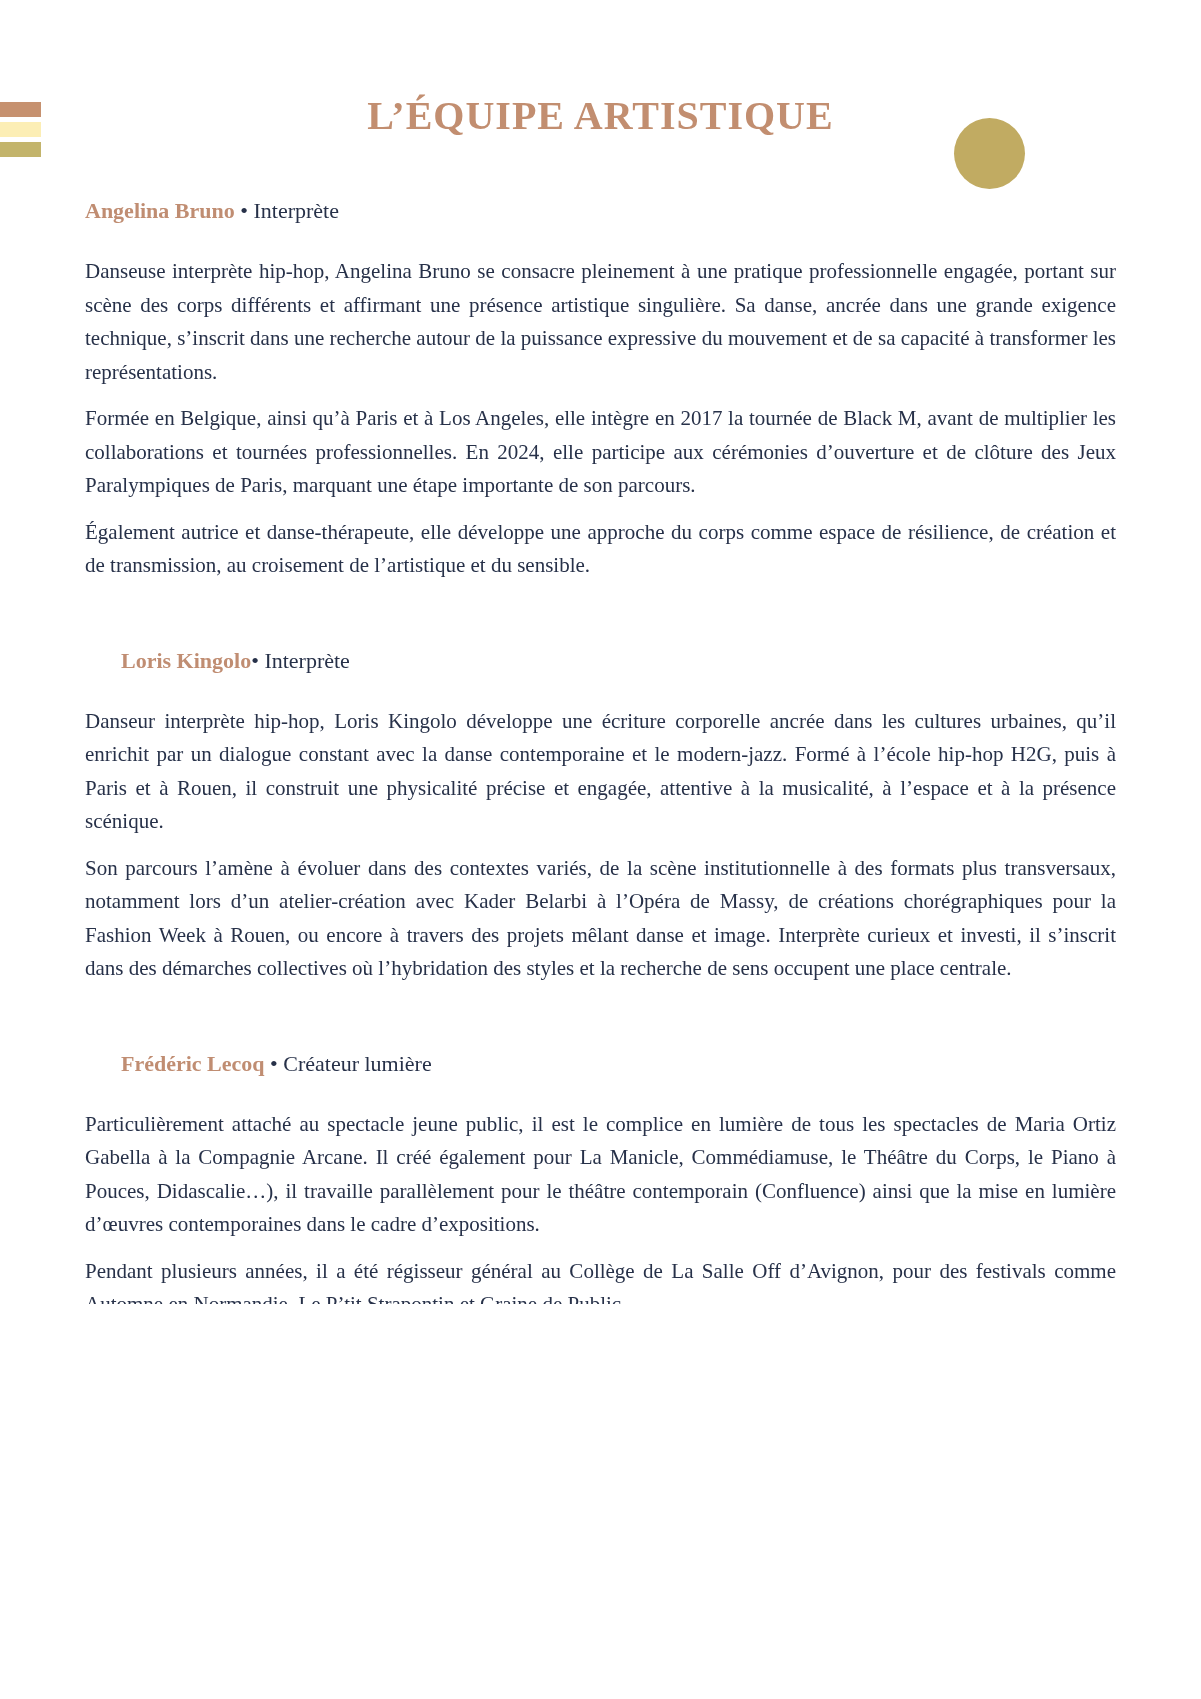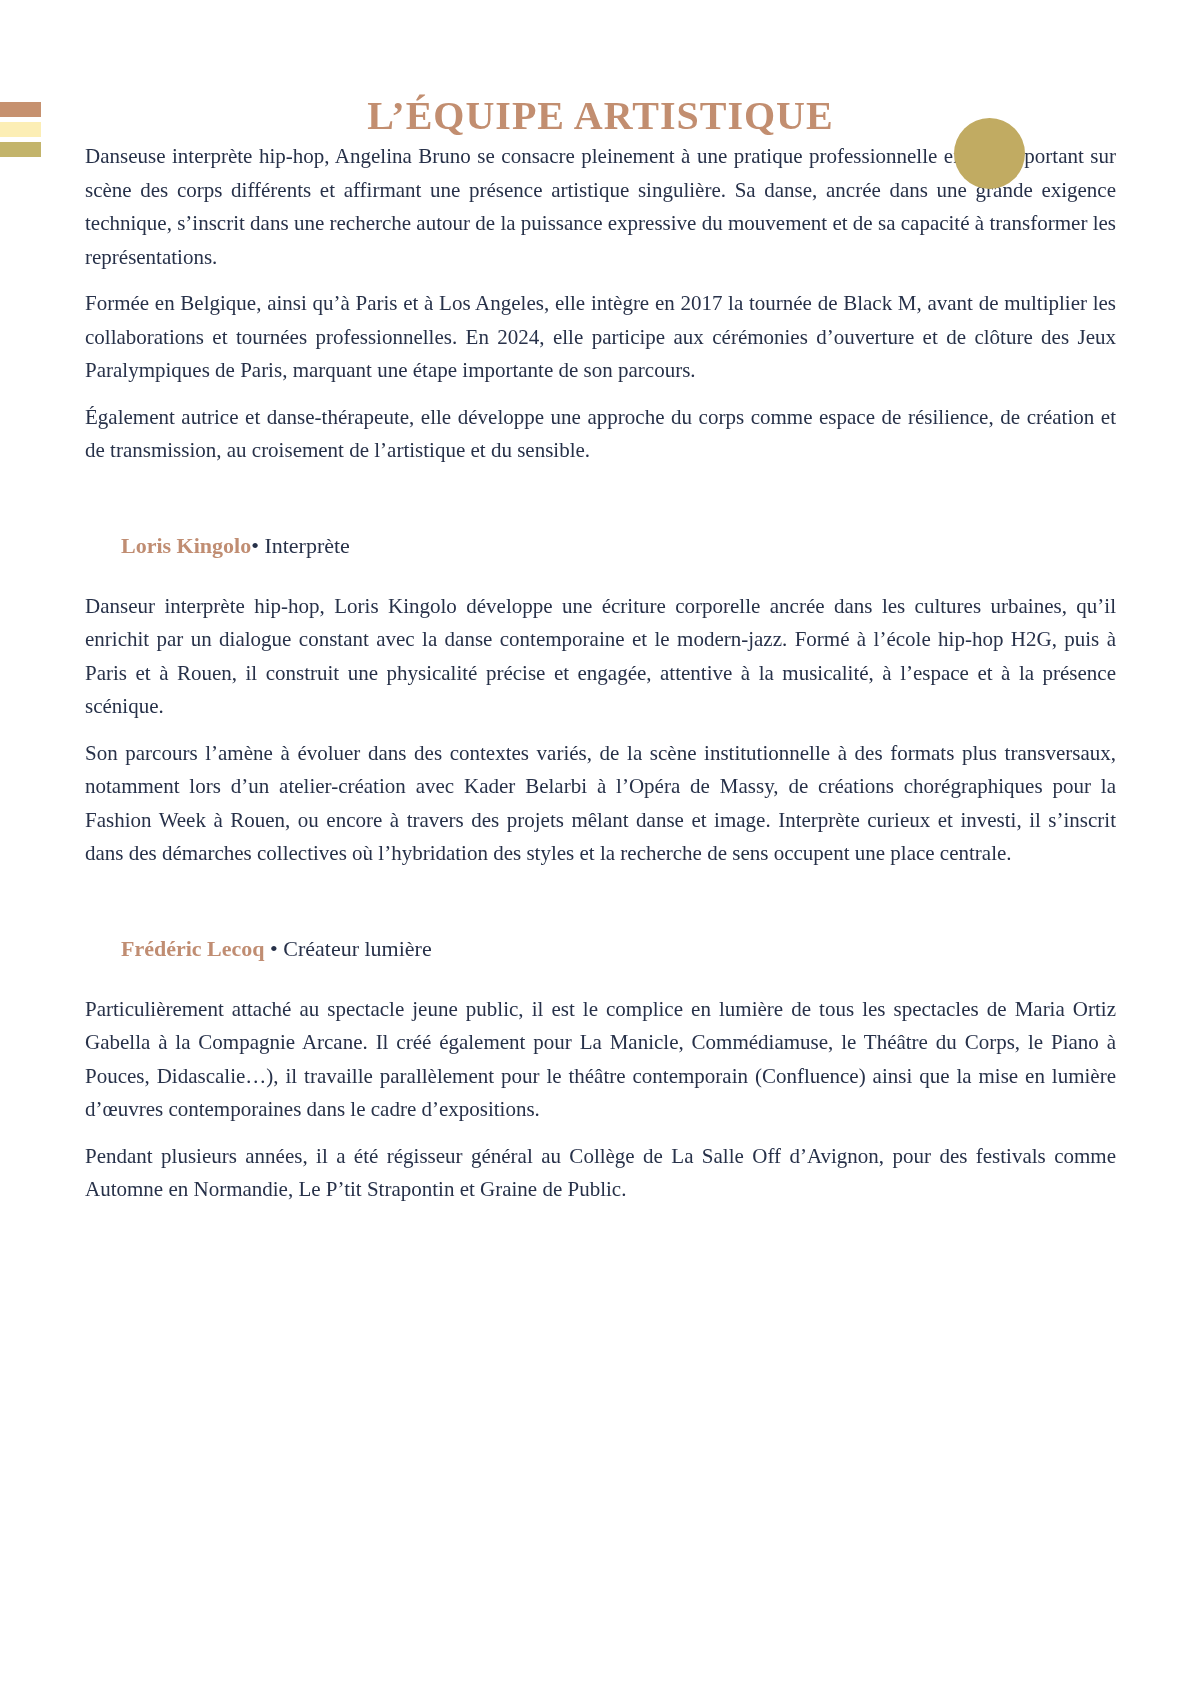--- a/index.html
+++ b/index.html
@@ -99,20 +99,21 @@
     <div class="corner-bar khaki"></div>
   </div>
 
   <h1 class="page-title">L’ÉQUIPE ARTISTIQUE</h1>
 
   <div class="gold-dot"></div>
 
   <main class="content">
 
     <section class="section">
+      <h2 class="section-heading"><span class="person-name">Angelina Bruno</span><span class="person-sep"> • </span><span class="person-role">Interprète</span></h2>
       <div class="bio">
         <p>Danseuse interprète hip-hop, Angelina Bruno se consacre pleinement à une pratique professionnelle engagée, portant sur scène des corps différents et affirmant une présence artistique singulière. Sa danse, ancrée dans une grande exigence technique, s’inscrit dans une recherche autour de la puissance expressive du mouvement et de sa capacité à transformer les représentations.</p>
         <p>Formée en Belgique, ainsi qu’à Paris et à Los Angeles, elle intègre en 2017 la tournée de Black M, avant de multiplier les collaborations et tournées professionnelles. En 2024, elle participe aux cérémonies d’ouverture et de clôture des Jeux Paralympiques de Paris, marquant une étape importante de son parcours.</p>
         <p>Également autrice et danse-thérapeute, elle développe une approche du corps comme espace de résilience, de création et de transmission, au croisement de l’artistique et du sensible.</p>
       </div>
     </section>
 
     <section class="section">
       <h2 class="section-heading"><span class="person-name">Loris Kingolo</span><span class="person-sep">• </span><span class="person-role">Interprète</span></h2>
       <div class="bio">

